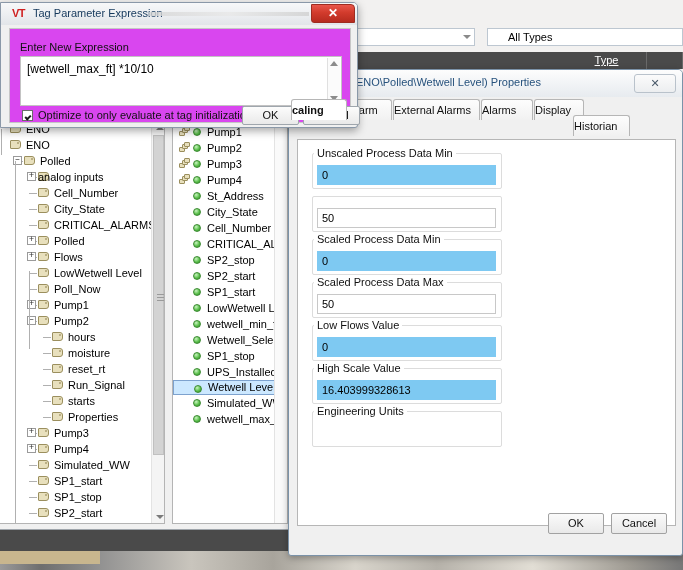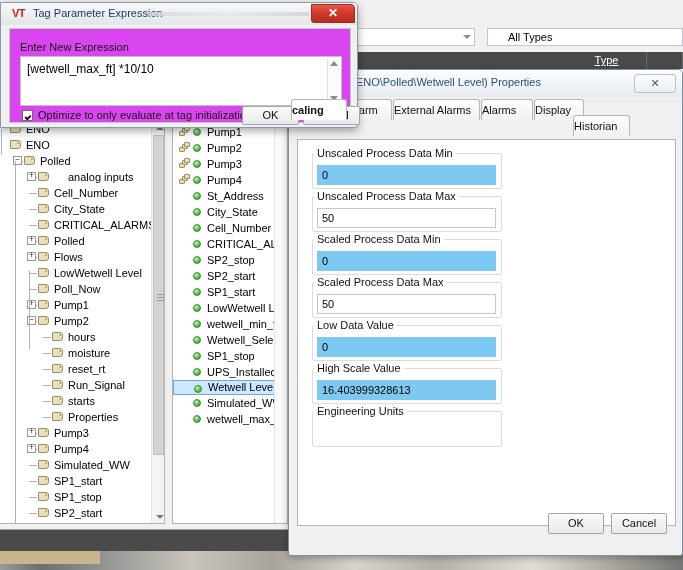--- a/index.html
+++ b/index.html
@@ -326,21 +326,21 @@
         </span>
         <span class="lbl" style="left:40px">Polled</span>
       </div>
       <div class="tnode">
         <span class="elbow" style="left:29px"></span>
         <span class="exp" style="left:27px">+</span>
         <span class="tagicon" style="left:38px">
           <span class="body"></span>
           <span class="hole"></span>
         </span>
-        <span class="lbl" style="left:68px">analog inputs</span>
+        <span class="lbl" style="left:38px">analog inputs</span>
       </div>
       <div class="tnode">
         <span class="elbow" style="left:29px"></span>
         <span class="tagicon" style="left:38px">
           <span class="body"></span>
           <span class="hole"></span>
         </span>
         <span class="lbl" style="left:54px">Cell_Number</span>
       </div>
       <div class="tnode">
@@ -647,36 +647,35 @@
       <div class="tab" style="left: 276px; width: 57px; margin-top: 16px;"><span>Historian</span></div>
     </div>
   <div id="tab-body">
       <div class="field" style="top: 13px; height: 36px;">
         <div class="box"></div>
         <div class="fl">Unscaled Process Data Min</div>
         <input type="text" class="hi" value="0" style="">
       </div>
       <div class="field" style="top: 56px; height: 36px;">
         <div class="box"></div>
-        <div class="fl">Unscaled Process Data Max</div>
         <input type="text" value="50" style="">
       </div>
       <div class="field" style="top: 99px; height: 36px;">
         <div class="box"></div>
         <div class="fl">Scaled Process Data Min</div>
         <input type="text" class="hi" value="0" style="">
       </div>
       <div class="field" style="top: 142px; height: 36px;">
         <div class="box"></div>
         <div class="fl">Scaled Process Data Max</div>
         <input type="text" value="50" style="">
       </div>
       <div class="field" style="top: 185px; height: 36px;">
         <div class="box"></div>
-        <div class="fl">Low Data Value</div>
+        <div class="fl">Low Flows Value</div>
         <input type="text" class="hi" value="0" style="">
       </div>
       <div class="field" style="top: 228px; height: 36px;">
         <div class="box"></div>
         <div class="fl">High Scale Value</div>
         <input type="text" class="hi" value="16.403999328613" style="">
       </div>
       <div class="field" style="top: 271px; height: 36px;">
         <div class="box"></div>
         <div class="fl">Engineering Units</div>

